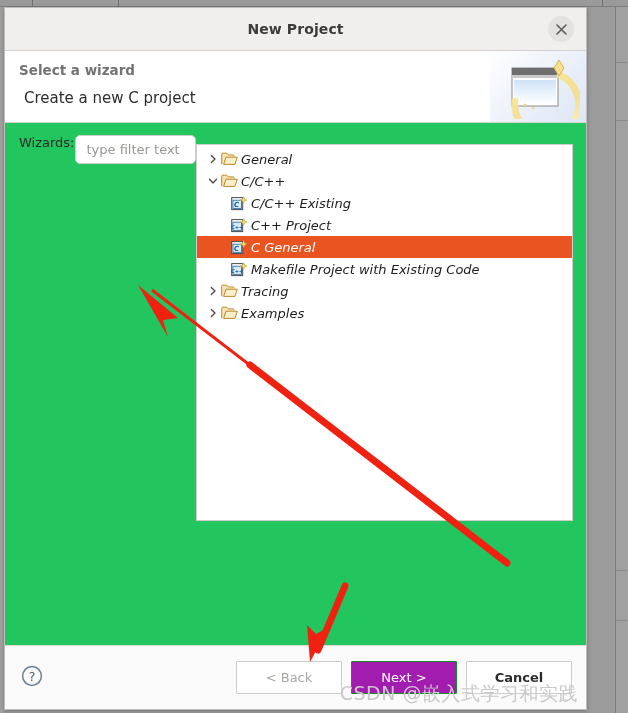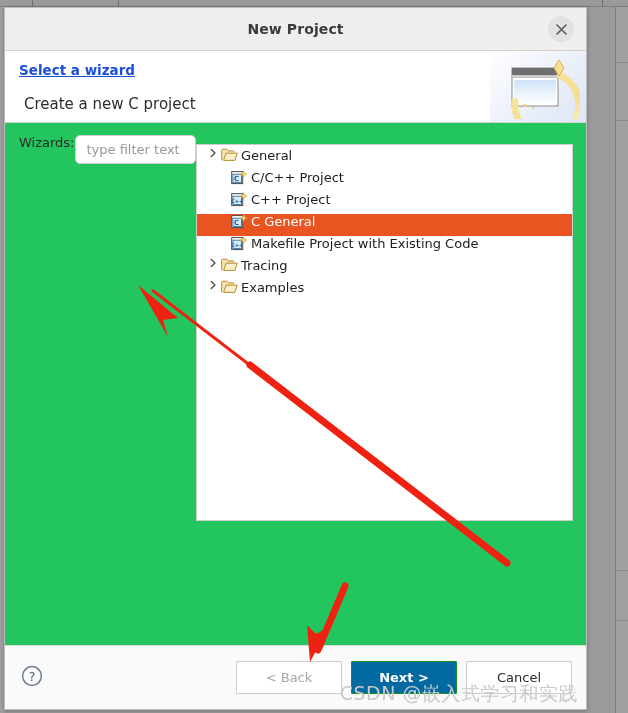--- a/index.html
+++ b/index.html
@@ -119,23 +119,22 @@
     height: 72px;
     min-height: 72px;
     position: relative;
     padding: 11px 14px 0 14px;
     box-sizing: border-box;
     overflow: hidden;
   }
   .header-title {
     font-size: 13.5px;
     font-weight: bold;
-    color: #1d4ed8;
-    margin: 0 0 17px 0;
-    text-decoration: underline;
+    color: #737373;
+    margin: 0 0 11px 0;
   }
   .header-sub {
     font-size: 15px;
     color: #2c2c2c;
     margin: 0 0 0 5px;
   }
   .header-banner {
     position: absolute;
     right: 0;
     top: 0;
@@ -182,25 +181,26 @@
     border: 1px solid #cfcdcb;
     background: #ffffff;
     box-sizing: border-box;
     overflow: hidden;
     padding-top: 3px;
   }
 
   .tree-row {
     height: 22px;
     display: flex;
-    align-items: flex-start;
+    align-items: center;
     padding-left: 8px;
     box-sizing: border-box;
     cursor: default;
     white-space: nowrap;
+    font-style: italic;
   }
   .tree-row.selected { background: #e95420; }
   .tree-row.selected .tree-label { color: #ffffff; }
 
   .twisty {
     width: 16px;
     min-width: 16px;
     display: flex;
     align-items: center;
     justify-content: center;
@@ -256,26 +256,26 @@
     font-size: 13px;
     font-family: inherit;
     border: 1px solid #cfcdcb;
     background: #ffffff;
     color: #2b2b2b;
     cursor: pointer;
     padding: 0 10px;
   }
   .btn.disabled { color: #a9a6a3; cursor: default; }
   .btn.primary-green {
-    background: #0369a1;
+    background: #a21caf;
     border-color: #119024;
     color: #ffffff;
-    font-weight: bold;
-  }
-  .btn.cancel { font-weight: normal; }
+    font-weight: normal;
+  }
+  .btn.cancel { font-weight: bold; }
 
   
   #annotations {
     position: absolute;
     inset: 0;
     pointer-events: none;
   }
 
   
   .watermark {
@@ -366,30 +366,44 @@
             </span>
             <span class="tree-icon">
               <svg width="17" height="14" viewBox="0 0 17 14">
                 <path d="M0.7 12.3 V2.2 a1 1 0 0 1 1-1 H5.8 l1.5 1.7 H12 a1 1 0 0 1 1 1 V4.4" fill="#f8e3b4" stroke="#b98a2c" stroke-width="1"></path>
                 <path d="M2.6 12.4 L5 5.2 H16.3 L13.9 12.4 Z" fill="#fbeecb" stroke="#b98a2c" stroke-width="1" stroke-linejoin="round"></path>
               </svg>
             </span>
             <span class="tree-label">General</span>
           </div>
           <div class="tree-row">
+            <span class="twisty">
+              <svg width="10" height="10" viewBox="0 0 10 10">
+                <path d="M1.5 3.3 L5 7 L8.5 3.3" stroke="#4a4a4a" stroke-width="1.3" fill="none" stroke-linecap="round" stroke-linejoin="round"></path>
+              </svg>
+            </span>
+            <span class="tree-icon">
+              <svg width="17" height="14" viewBox="0 0 17 14">
+                <path d="M0.7 12.3 V2.2 a1 1 0 0 1 1-1 H5.8 l1.5 1.7 H12 a1 1 0 0 1 1 1 V4.4" fill="#f8e3b4" stroke="#b98a2c" stroke-width="1"></path>
+                <path d="M2.6 12.4 L5 5.2 H16.3 L13.9 12.4 Z" fill="#fbeecb" stroke="#b98a2c" stroke-width="1" stroke-linejoin="round"></path>
+              </svg>
+            </span>
+            <span class="tree-label">C/C++</span>
+          </div>
+          <div class="tree-row">
             <span class="indent"></span>
             <span class="tree-icon">
               <svg width="16" height="15" viewBox="0 0 16 15">
                 <rect x="0.7" y="1.6" width="11" height="12" fill="#ffffff" stroke="#4a4a4a" stroke-width="1"></rect>
                 <rect x="1.9" y="4.2" width="8.6" height="8.2" fill="#d9ecfb" stroke="#2f6fa8" stroke-width="0.9"></rect>
                 <text x="5.6" y="11" text-anchor="middle" font-size="7" font-family="DejaVu Sans, sans-serif" fill="#1d5d96" font-weight="bold">C</text>
                 <path d="M12.6 0.6 L13.7 3.1 L16 4.0 L13.7 4.9 L12.6 7.4 L11.6 4.9 L9.3 4.0 L11.6 3.1 Z" fill="#f5d97a" stroke="#c9a63c" stroke-width="0.6"></path>
               </svg>
             </span>
-            <span class="tree-label">C/C++ Project</span>
+            <span class="tree-label">C/C++ Existing</span>
           </div>
           <div class="tree-row">
             <span class="indent"></span>
             <span class="tree-icon">
               <svg width="16" height="15" viewBox="0 0 16 15">
                 <rect x="0.7" y="1.6" width="11" height="12" fill="#ffffff" stroke="#4a4a4a" stroke-width="1"></rect>
                 <rect x="1.9" y="4.2" width="8.6" height="8.2" fill="#d9ecfb" stroke="#2f6fa8" stroke-width="0.9"></rect>
                 <text x="6.2" y="11" text-anchor="middle" font-size="5.2" font-family="DejaVu Sans, sans-serif" fill="#1d5d96" font-weight="bold">C++</text>
                 <path d="M12.6 0.6 L13.7 3.1 L16 4.0 L13.7 4.9 L12.6 7.4 L11.6 4.9 L9.3 4.0 L11.6 3.1 Z" fill="#f5d97a" stroke="#c9a63c" stroke-width="0.6"></path>
               </svg>

